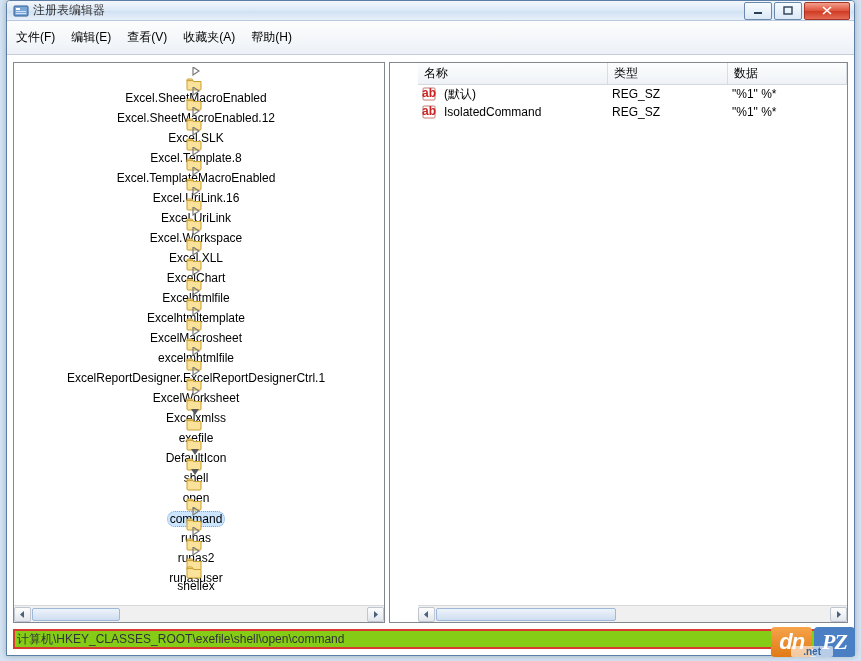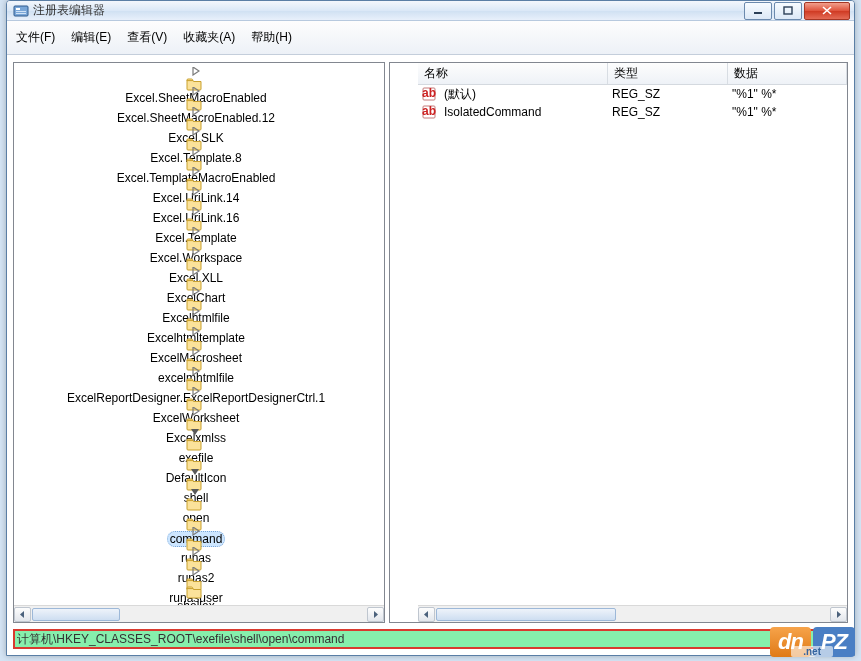--- a/index.html
+++ b/index.html
@@ -37,25 +37,25 @@
 .list-body { flex: 1; overflow: hidden; }
 .row { display: flex; align-items: center; height: 18px; }
 .cell { padding-left: 6px; overflow: hidden; white-space: nowrap; text-overflow: clip; }
 .val-icon { width: 14px; height: 14px; margin: 0 2px 0 4px; flex-shrink: 0; }
 
 .hscroll { height: 17px; background: #f0f0f0; border-top: 1px solid #d9d9d9; display: flex; align-items: center; }
 .sb-btn { width: 17px; height: 15px; background: linear-gradient(#fdfdfd,#e2e6ec); border: 1px solid #bfc6cf; border-radius: 2px; display:flex; align-items:center; justify-content:center; }
 .sb-track { flex:1; height:15px; position: relative; }
 .sb-thumb { position:absolute; height:13px; top:1px; background: linear-gradient(#eef3fa,#cedef1); border:1px solid #9db8d8; border-radius:2px; }
 
-.statusbar { height: 20px; margin: 0 6px 6px 6px; border: 2px solid #d93a2f; display: flex; align-items: center; background: #86efac; padding-left: 2px; color: #333; }
+.statusbar { height: 20px; margin: 0 6px 6px 6px; border: 2px solid #d93a2f; display: flex; align-items: center; background: #84cc16; padding-left: 2px; color: #333; }
 
 .watermark { position: absolute; right: 6px; bottom: 4px; display:flex; align-items:flex-end; gap:2px; pointer-events:none; }
 .wm-dn { background: linear-gradient(#f6a34a,#e07a16); color:#fff; font-weight:bold; font-style:italic; padding:2px 8px; border-radius:4px; font-size:22px; font-family: Arial, sans-serif; letter-spacing:-1px; }
-.wm-pz { background:#4a7fc4; color:#fff; font-weight:bold; font-style:italic; padding:2px 8px; border-radius:4px; font-size:22px; font-family: Liberation Sans, sans-serif; letter-spacing:-1px; }
+.wm-pz { background:#4a7fc4; color:#fff; font-weight:bold; font-style:italic; padding:2px 8px; border-radius:4px; font-size:22px; font-family: Liberation Serif, serif; letter-spacing:-1px; }
 .wm-sub { position:absolute; right:22px; bottom:0; font-size:10px; color:#33639f; font-weight:bold; background:rgba(255,255,255,.6); padding:0 12px; border-radius:2px;margin-top:21px; }
 </style>
 </head>
 <body>
 
 <div class="window">
 
   <div class="titlebar">
     <span class="app-icon">
       <svg viewBox="0 0 16 16">
@@ -167,47 +167,34 @@
             <span class="spacer" style="width:48px"></span>
             <span class="exp">
               <svg width="9" height="9">
                 <polygon points="2,0 2,8 8,4" fill="none" stroke="#7a7a7a" stroke-width="1.2"></polygon>
               </svg>
             </span>
             <span class="folder-icon"><svg viewBox="0 0 16 14">
                 <path d="M1 3 L6 3 L7.5 4.5 L15 4.5 L15 12 Q15 13 14 13 L2 13 Q1 13 1 12 Z" fill="#fbe29a" stroke="#c9a12f"></path>
                 <path d="M1 3 Q1 2 2 2 L5.5 2 Q6.2 2 6.6 2.6 L7.2 3.6 L1 3.6 Z" fill="#fbe29a" stroke="#c9a12f"></path>
               </svg></span>
-            <span class="label">Excel.UriLink.14</span>
-          </div>
-          <div class="node">
-            <span class="spacer" style="width:48px"></span>
-            <span class="exp">
-              <svg width="9" height="9">
-                <polygon points="2,0 2,8 8,4" fill="none" stroke="#7a7a7a" stroke-width="1.2"></polygon>
-              </svg>
-            </span>
-            <span class="folder-icon"><svg viewBox="0 0 16 14">
-                <path d="M1 3 L6 3 L7.5 4.5 L15 4.5 L15 12 Q15 13 14 13 L2 13 Q1 13 1 12 Z" fill="#fbe29a" stroke="#c9a12f"></path>
-                <path d="M1 3 Q1 2 2 2 L5.5 2 Q6.2 2 6.6 2.6 L7.2 3.6 L1 3.6 Z" fill="#fbe29a" stroke="#c9a12f"></path>
-              </svg></span>
             <span class="label">Excel.UriLink.16</span>
           </div>
           <div class="node">
             <span class="spacer" style="width:48px"></span>
             <span class="exp">
               <svg width="9" height="9">
                 <polygon points="2,0 2,8 8,4" fill="none" stroke="#7a7a7a" stroke-width="1.2"></polygon>
               </svg>
             </span>
             <span class="folder-icon"><svg viewBox="0 0 16 14">
                 <path d="M1 3 L6 3 L7.5 4.5 L15 4.5 L15 12 Q15 13 14 13 L2 13 Q1 13 1 12 Z" fill="#fbe29a" stroke="#c9a12f"></path>
                 <path d="M1 3 Q1 2 2 2 L5.5 2 Q6.2 2 6.6 2.6 L7.2 3.6 L1 3.6 Z" fill="#fbe29a" stroke="#c9a12f"></path>
               </svg></span>
-            <span class="label">Excel.Template</span>
+            <span class="label">Excel.UriLink</span>
           </div>
           <div class="node">
             <span class="spacer" style="width:48px"></span>
             <span class="exp">
               <svg width="9" height="9">
                 <polygon points="2,0 2,8 8,4" fill="none" stroke="#7a7a7a" stroke-width="1.2"></polygon>
               </svg>
             </span>
             <span class="folder-icon"><svg viewBox="0 0 16 14">
                 <path d="M1 3 L6 3 L7.5 4.5 L15 4.5 L15 12 Q15 13 14 13 L2 13 Q1 13 1 12 Z" fill="#fbe29a" stroke="#c9a12f"></path>

